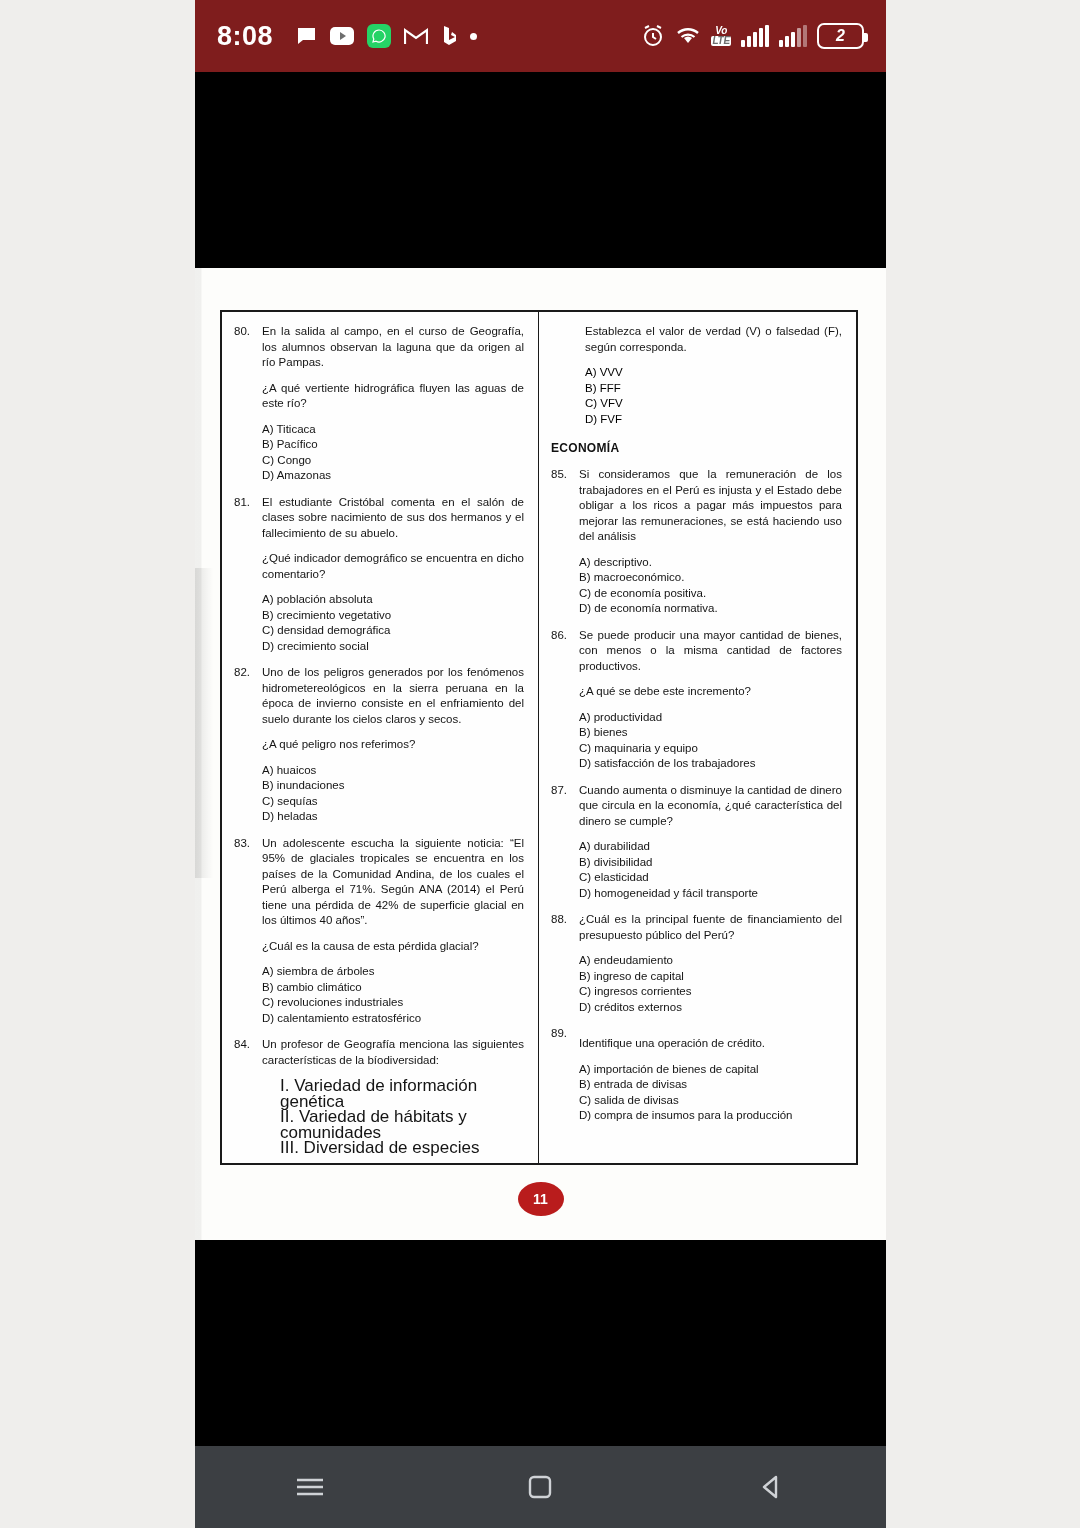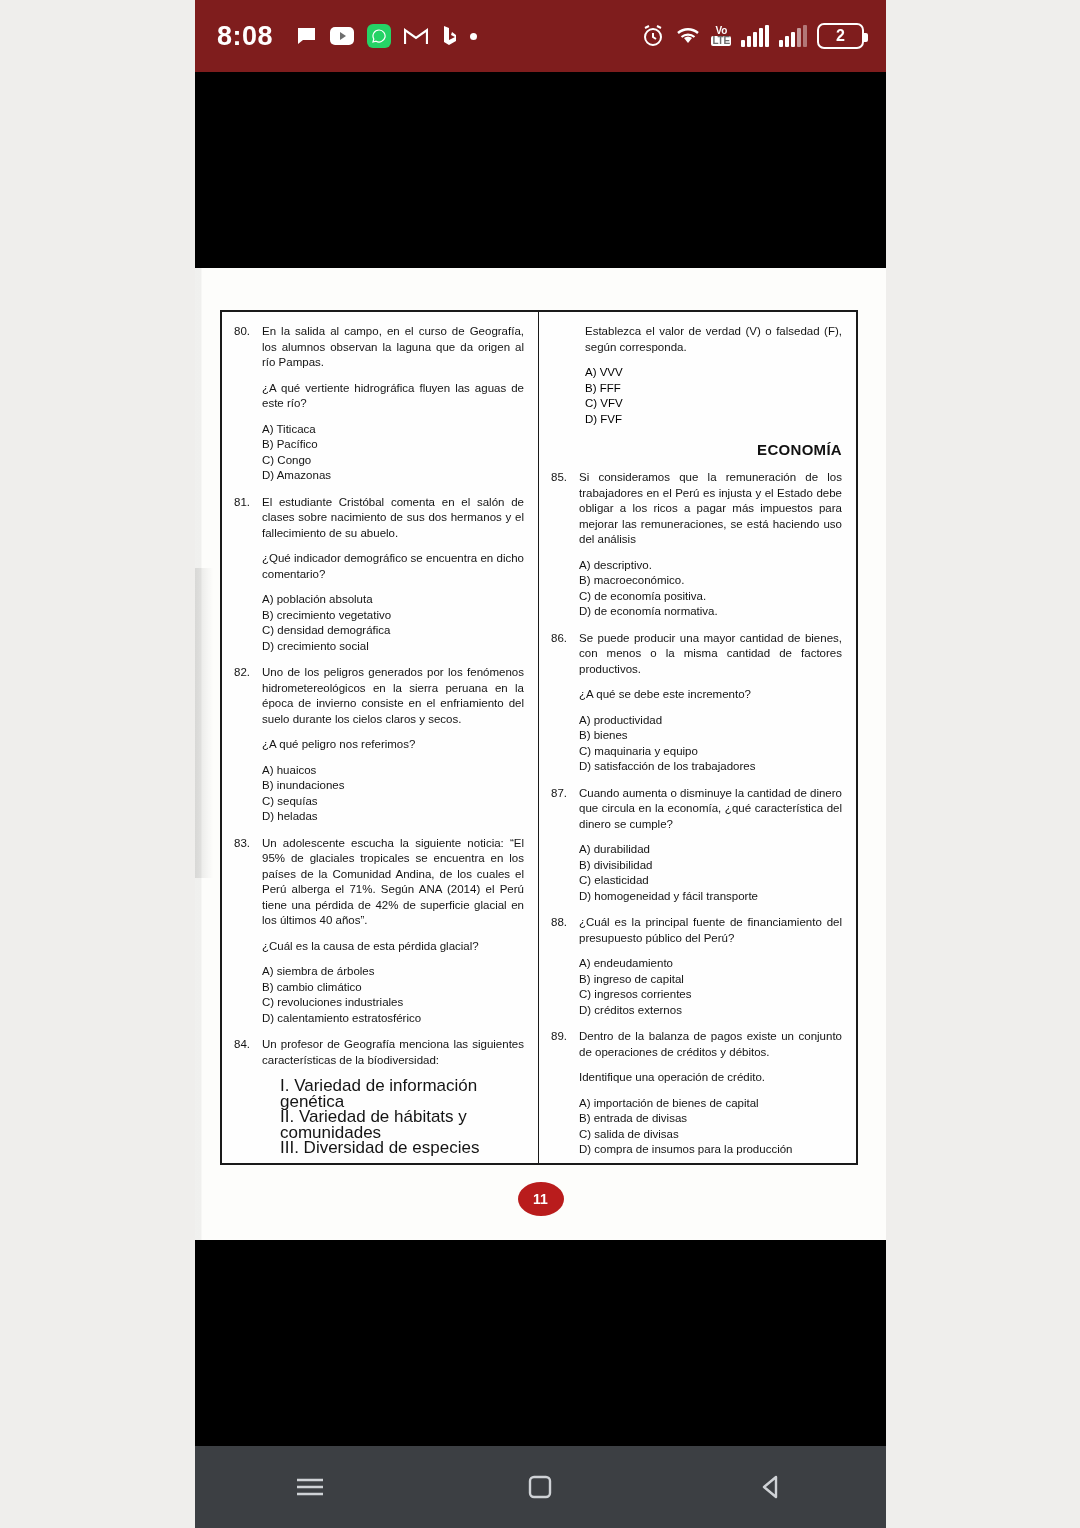--- a/index.html
+++ b/index.html
@@ -25,21 +25,21 @@
   
   .statusbar {
     position: absolute; top: 0; left: 195px; width: 691px; height: 72px;
     background: #7f1d1d;
     display: flex; align-items: center;
     padding: 0 22px;
     color: #ffffff;
   }
   .clock { font-size: 27px; font-weight: 700; letter-spacing: .5px; }
   .status-icons-left { display: flex; align-items: center; gap: 13px; margin-left: 22px; }
-  .status-icons-right { display: flex; align-items: center; gap: 10px; margin-left: auto; }
+  .status-icons-right { display: flex; align-items: center; gap: 10px; margin-left: auto; font-style: italic; }
   .si { display: inline-flex; align-items: center; justify-content: center; }
   .si svg { display: block; }
   .badge-green {
     width: 24px; height: 24px; border-radius: 6px; background: #25d366;
     display: inline-flex; align-items: center; justify-content: center;
     color: #fff; font-size: 13px; font-weight: 700;
   }
   .dot-small { width: 7px; height: 7px; border-radius: 50%; background: #fff; }
   .volte {
     font-size: 10px; line-height: 10px; text-align: center; font-weight: 700;
@@ -115,21 +115,21 @@
     text-align: left; padding-right: 6px;
   }
   .q-body { flex: 1 1 auto; font-size: 11.5px; line-height: 15.5px; }
   .q-body p { text-align: justify; }
   .q-body p.ask { margin-top: 10px; }
   .opts { margin-top: 10px; }
   .opts div { font-size: 11.5px; line-height: 15.5px; }
   .romans { margin-top: 10px; padding-left: 18px; }
   .romans div { font-size: 17px; line-height: 15.5px; }
   .section-title {
-    text-align: right; font-weight: 700; font-size: 15px;
+    text-align: left; font-weight: 700; font-size: 12px;
     margin: 14px 0 12px 0; letter-spacing: .3px; color: #111;
   }
   .intro {
     font-size: 11.5px; line-height: 15.5px; text-align: justify;
     padding-left: 34px; color: #141414;
   }
   .intro-opts { padding-left: 34px; margin-top: 10px; }
   .intro-opts div { font-size: 11.5px; line-height: 15.5px; }
 
   .page-number {
@@ -364,21 +364,20 @@
               <div>B) ingreso de capital</div>
               <div>C) ingresos corrientes</div>
               <div>D) créditos externos</div>
             </div>
           </div>
         </div>
 
         <div class="q">
           <div class="q-num">89.</div>
           <div class="q-body">
-            <p>Dentro de la balanza de pagos existe un conjunto de operaciones de créditos y débitos.</p>
             <p class="ask">Identifique una operación de crédito.</p>
             <div class="opts">
               <div>A) importación de bienes de capital</div>
               <div>B) entrada de divisas</div>
               <div>C) salida de divisas</div>
               <div>D) compra de insumos para la producción</div>
             </div>
           </div>
         </div>
 

